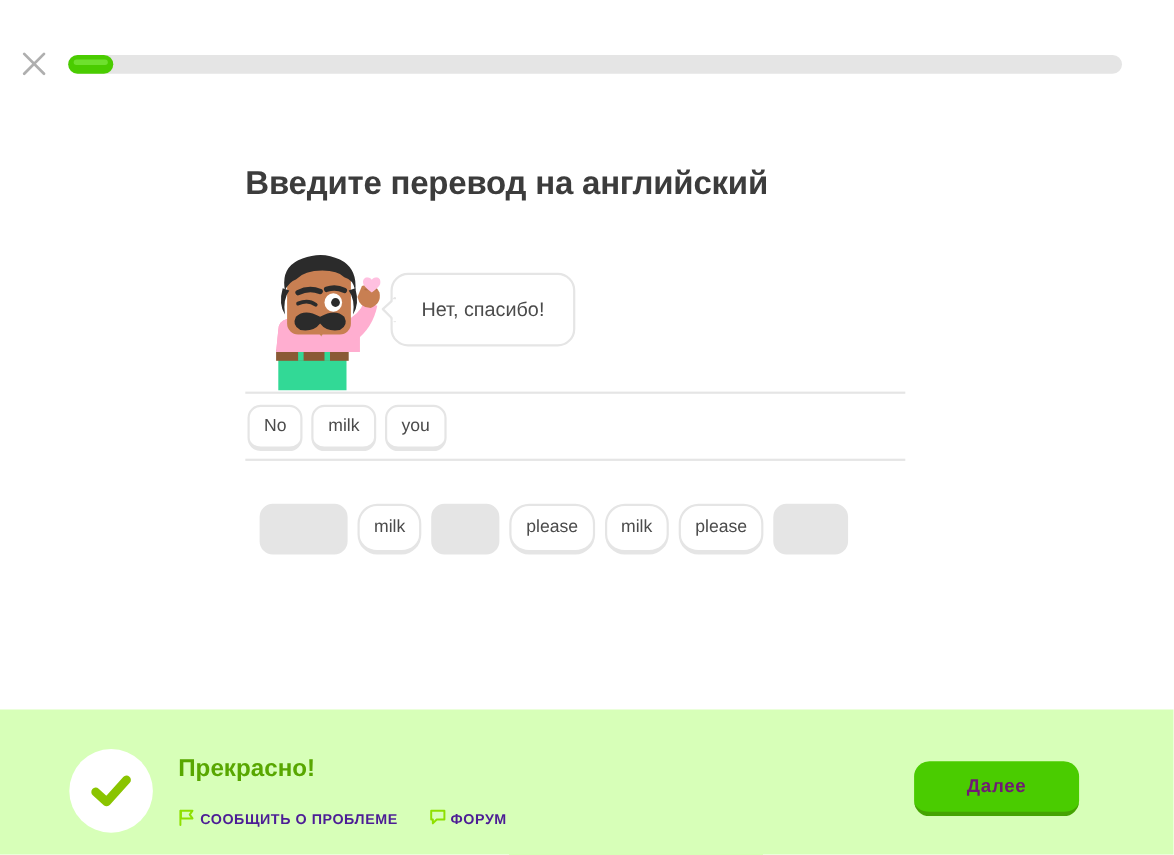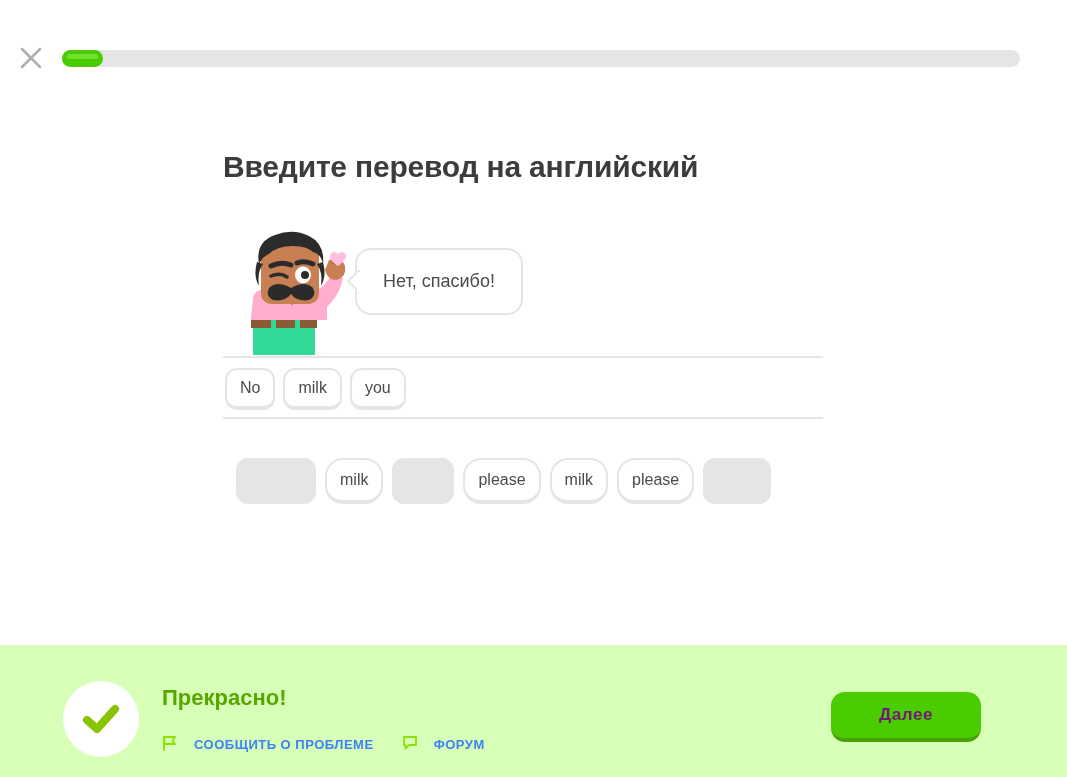--- a/index.html
+++ b/index.html
@@ -240,24 +240,24 @@
     left: 162px;
     top: 735px;
     display: flex;
     align-items: center;
     gap: 28px;
   }
 
   .fb-link {
     display: flex;
     align-items: center;
-    gap: 16px;
+    gap: 4px;
     font-size: 13px;
     font-weight: bold;
-    color: #3b82f6;
+    color: #4c1d95;
     letter-spacing: 0.5px;
     cursor: pointer;
     text-transform: uppercase;
   }
 
   .continue-btn {
     position: absolute;
     left: 831px;
     top: 692px;
     width: 150px;

